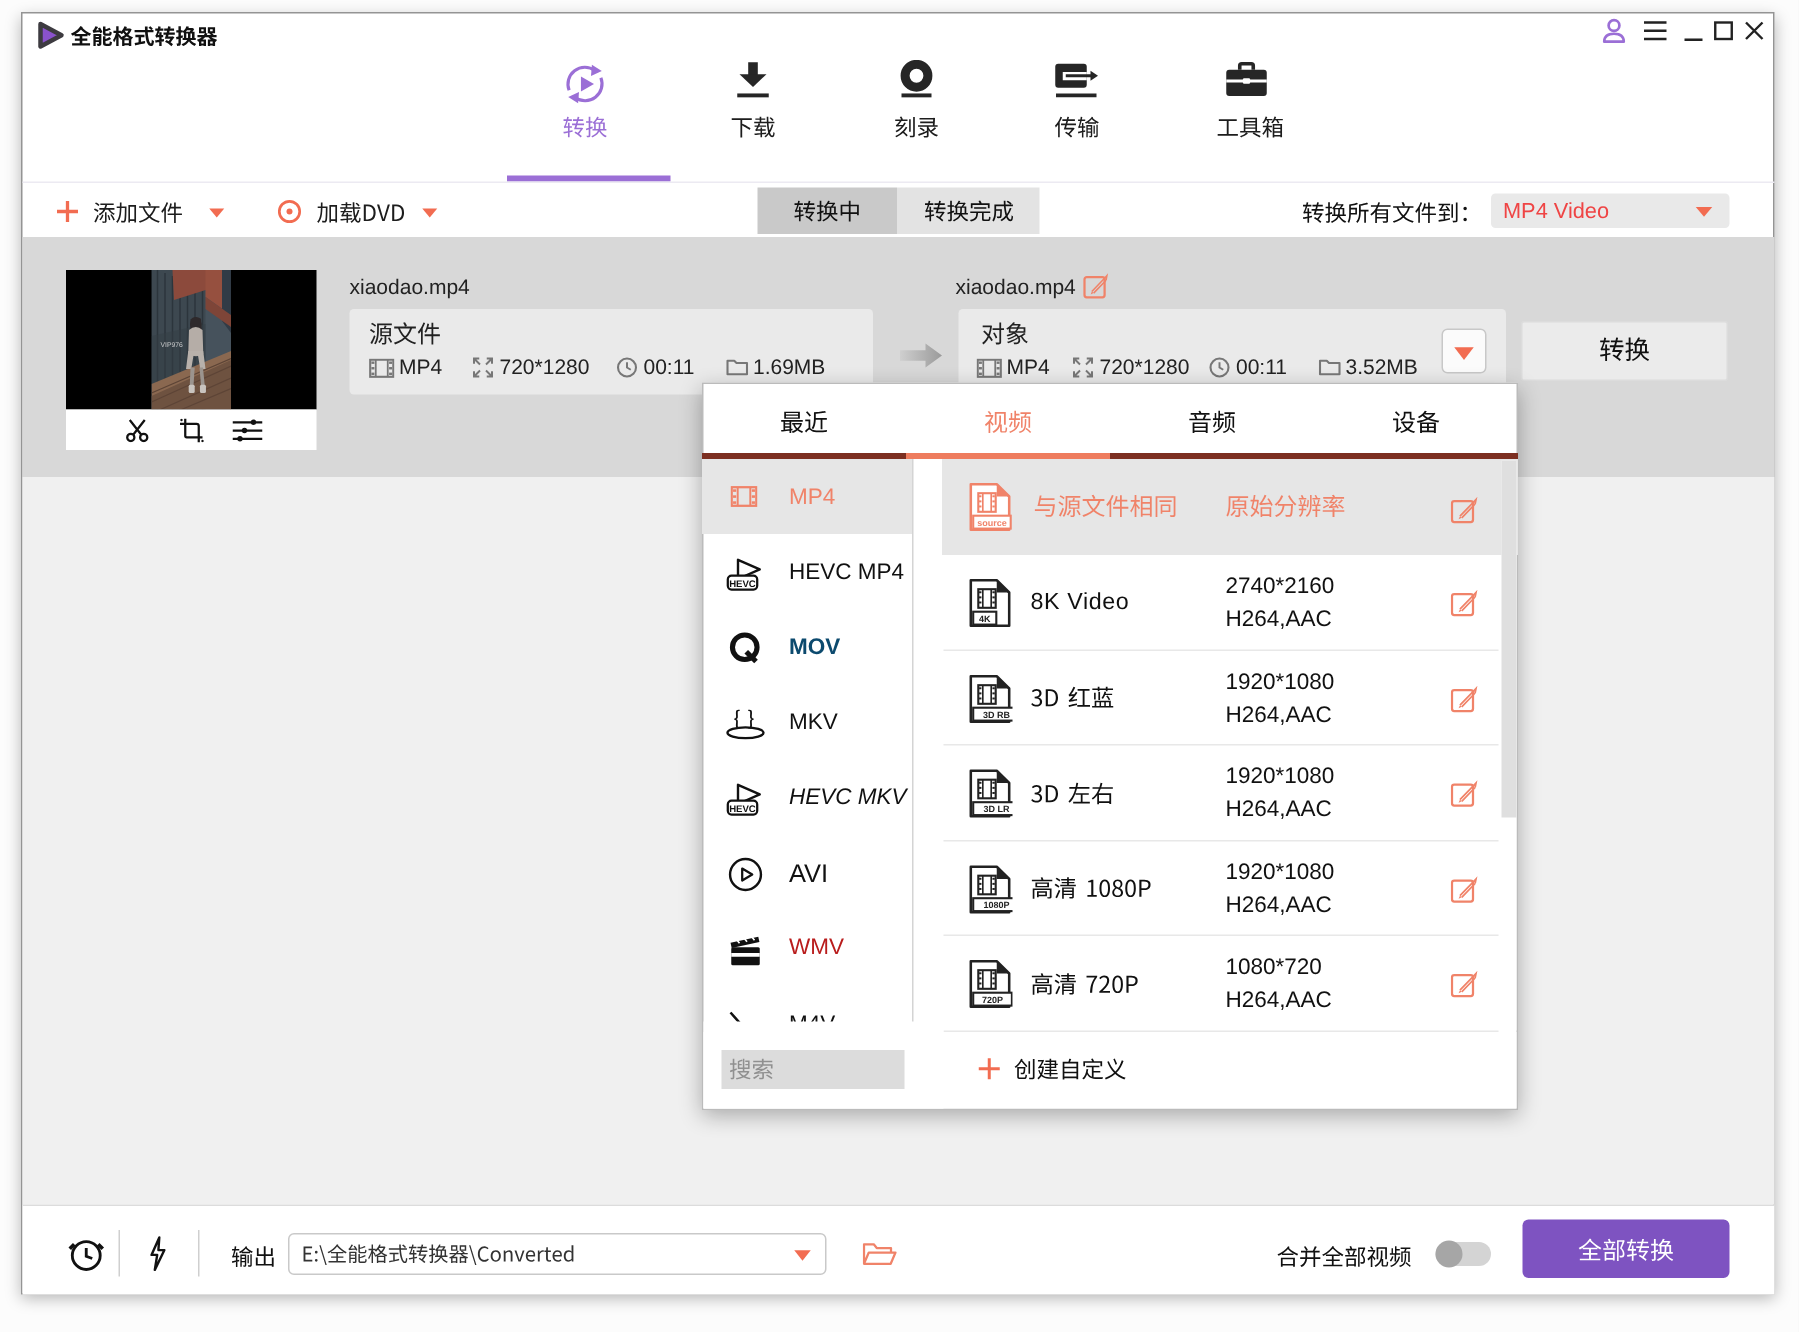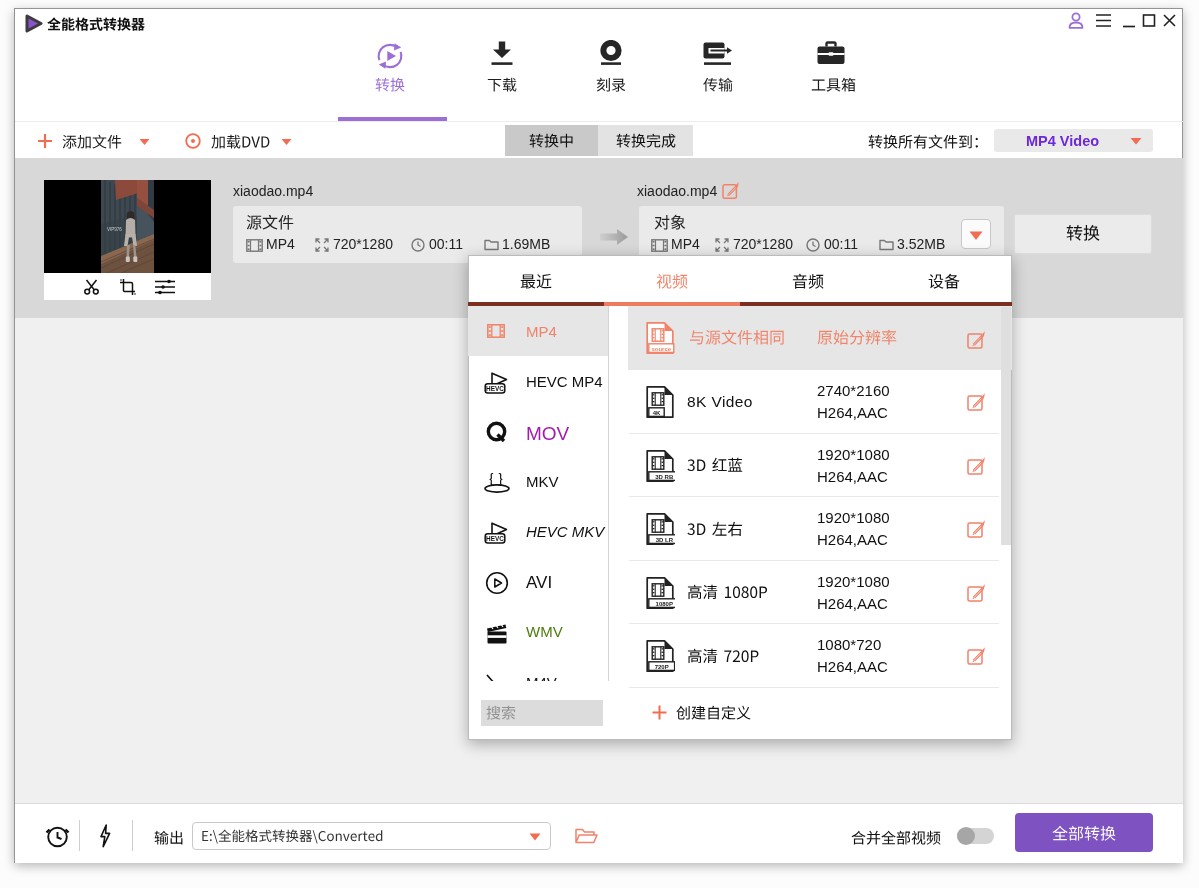--- a/index.html
+++ b/index.html
@@ -95,21 +95,21 @@
     <path transform="translate(0,14.40) scale(0.01500,-0.01500)" d="M46 723L417 723L417 653L46 653L46 723ZM243 567L315 567L315 -76L243 -76L243 567ZM40 167Q91 175 157.5 186.0Q224 197 298.0 210.0Q372 223 447 236L450 171Q346 150 241.5 129.5Q137 109 56 94L40 167ZM81 332Q79 339 75.5 351.5Q72 364 67.0 376.5Q62 389 58 398Q71 401 82.5 423.5Q94 446 107 478Q114 495 127.0 531.5Q140 568 155.0 618.0Q170 668 184.0 725.5Q198 783 206 840L280 825Q262 744 237.5 662.5Q213 581 184.0 506.5Q155 432 125 373L125 371Q125 371 118.5 367.0Q112 363 103.0 356.5Q94 350 87.5 343.5Q81 337 81 332ZM81 332L81 394L122 414L418 414L418 346L154 346Q128 346 107.5 342.0Q87 338 81 332ZM563 348L862 348L862 278L563 278L563 348ZM844 348L856 348L868 353L921 327Q893 286 858.5 237.0Q824 188 787.0 138.5Q750 89 714 45L650 74Q684 117 720.5 167.0Q757 217 790.0 262.5Q823 308 844 340L844 348ZM531 131L579 179Q631 149 684.0 113.5Q737 78 783.5 42.0Q830 6 860 -23L810 -81Q781 -51 735.0 -13.5Q689 24 635.5 62.5Q582 101 531 131ZM675 840L750 830Q733 763 713.0 688.5Q693 614 671.5 538.5Q650 463 630.5 395.5Q611 328 594 278L513 278Q532 331 554.0 400.5Q576 470 598.0 546.5Q620 623 640.0 698.5Q660 774 675 840ZM465 723L923 723L923 653L465 653L465 723ZM426 535L959 535L959 464L426 464L426 535ZM1036.0 309Q1093.0 324 1172.5 348.0Q1252.0 372 1334.0 399L1345.0 329Q1269.0 305 1193.0 280.0Q1117.0 255 1056.0 235L1036.0 309ZM1048.0 638L1331.0 638L1331.0 568L1048.0 568L1048.0 638ZM1164.0 839L1238.0 839L1238.0 12Q1238.0 -18 1230.5 -35.5Q1223.0 -53 1205.0 -62Q1188.0 -72 1159.5 -75.0Q1131.0 -78 1087.0 -77Q1085.0 -62 1078.5 -41.0Q1072.0 -20 1064.0 -4Q1093.0 -5 1116.5 -5.0Q1140.0 -5 1148.0 -4Q1164.0 -4 1164.0 12L1164.0 839ZM1510.0 752L1797.0 752L1797.0 688L1510.0 688L1510.0 752ZM1537.0 842L1613.0 828Q1578.0 751 1523.0 669.5Q1468.0 588 1388.0 519Q1383.0 528 1374.0 538.0Q1365.0 548 1355.0 557.0Q1345.0 566 1337.0 572Q1387.0 612 1425.5 658.0Q1464.0 704 1492.0 752.0Q1520.0 800 1537.0 842ZM1774.0 752L1791.0 752L1803.0 756L1853.0 722Q1834.0 690 1807.0 655.0Q1780.0 620 1751.5 588.5Q1723.0 557 1696.0 532Q1686.0 541 1670.5 551.0Q1655.0 561 1643.0 566Q1667.0 590 1692.5 620.0Q1718.0 650 1739.5 681.0Q1761.0 712 1774.0 737L1774.0 752ZM1333.0 289L1950.0 289L1950.0 224L1333.0 224L1333.0 289ZM1406.0 587L1880.0 587L1880.0 266L1805.0 266L1805.0 527L1478.0 527L1478.0 266L1406.0 266L1406.0 587ZM1674.0 249Q1702.0 190 1746.0 137.5Q1790.0 85 1847.0 45.5Q1904.0 6 1969.0 -17Q1957.0 -28 1943.0 -45.5Q1929.0 -63 1921.0 -77Q1854.0 -49 1795.0 -3.5Q1736.0 42 1689.5 101.5Q1643.0 161 1613.0 230L1674.0 249ZM1611.0 544L1684.0 544L1684.0 421Q1684.0 377 1678.0 327.5Q1672.0 278 1652.5 225.5Q1633.0 173 1594.5 119.5Q1556.0 66 1491.5 15.5Q1427.0 -35 1329.0 -81Q1321.0 -70 1306.5 -54.0Q1292.0 -38 1279.0 -28Q1373.0 13 1435.0 59.0Q1497.0 105 1532.5 153.0Q1568.0 201 1585.0 248.5Q1602.0 296 1606.5 340.0Q1611.0 384 1611.0 422L1611.0 544ZM2096.0 661L2902.0 661L2902.0 191L2825.0 191L2825.0 588L2171.0 588L2171.0 186L2096.0 186L2096.0 661ZM2136.0 322L2870.0 322L2870.0 248L2136.0 248L2136.0 322ZM2458.0 840L2537.0 840L2537.0 -79L2458.0 -79L2458.0 840Z" fill="#111"></path>
   </svg>
 <div style="position:absolute;left:598px;top:125px;width:95px;height:31px;background:#e3e3e3;"></div>
 <svg style="position:absolute;left:615.5px;top:131.5px;overflow:visible" width="60.0" height="18.1">
     <path transform="translate(0,14.40) scale(0.01500,-0.01500)" d="M46 723L417 723L417 653L46 653L46 723ZM243 567L315 567L315 -76L243 -76L243 567ZM40 167Q91 175 157.5 186.0Q224 197 298.0 210.0Q372 223 447 236L450 171Q346 150 241.5 129.5Q137 109 56 94L40 167ZM81 332Q79 339 75.5 351.5Q72 364 67.0 376.5Q62 389 58 398Q71 401 82.5 423.5Q94 446 107 478Q114 495 127.0 531.5Q140 568 155.0 618.0Q170 668 184.0 725.5Q198 783 206 840L280 825Q262 744 237.5 662.5Q213 581 184.0 506.5Q155 432 125 373L125 371Q125 371 118.5 367.0Q112 363 103.0 356.5Q94 350 87.5 343.5Q81 337 81 332ZM81 332L81 394L122 414L418 414L418 346L154 346Q128 346 107.5 342.0Q87 338 81 332ZM563 348L862 348L862 278L563 278L563 348ZM844 348L856 348L868 353L921 327Q893 286 858.5 237.0Q824 188 787.0 138.5Q750 89 714 45L650 74Q684 117 720.5 167.0Q757 217 790.0 262.5Q823 308 844 340L844 348ZM531 131L579 179Q631 149 684.0 113.5Q737 78 783.5 42.0Q830 6 860 -23L810 -81Q781 -51 735.0 -13.5Q689 24 635.5 62.5Q582 101 531 131ZM675 840L750 830Q733 763 713.0 688.5Q693 614 671.5 538.5Q650 463 630.5 395.5Q611 328 594 278L513 278Q532 331 554.0 400.5Q576 470 598.0 546.5Q620 623 640.0 698.5Q660 774 675 840ZM465 723L923 723L923 653L465 653L465 723ZM426 535L959 535L959 464L426 464L426 535ZM1036.0 309Q1093.0 324 1172.5 348.0Q1252.0 372 1334.0 399L1345.0 329Q1269.0 305 1193.0 280.0Q1117.0 255 1056.0 235L1036.0 309ZM1048.0 638L1331.0 638L1331.0 568L1048.0 568L1048.0 638ZM1164.0 839L1238.0 839L1238.0 12Q1238.0 -18 1230.5 -35.5Q1223.0 -53 1205.0 -62Q1188.0 -72 1159.5 -75.0Q1131.0 -78 1087.0 -77Q1085.0 -62 1078.5 -41.0Q1072.0 -20 1064.0 -4Q1093.0 -5 1116.5 -5.0Q1140.0 -5 1148.0 -4Q1164.0 -4 1164.0 12L1164.0 839ZM1510.0 752L1797.0 752L1797.0 688L1510.0 688L1510.0 752ZM1537.0 842L1613.0 828Q1578.0 751 1523.0 669.5Q1468.0 588 1388.0 519Q1383.0 528 1374.0 538.0Q1365.0 548 1355.0 557.0Q1345.0 566 1337.0 572Q1387.0 612 1425.5 658.0Q1464.0 704 1492.0 752.0Q1520.0 800 1537.0 842ZM1774.0 752L1791.0 752L1803.0 756L1853.0 722Q1834.0 690 1807.0 655.0Q1780.0 620 1751.5 588.5Q1723.0 557 1696.0 532Q1686.0 541 1670.5 551.0Q1655.0 561 1643.0 566Q1667.0 590 1692.5 620.0Q1718.0 650 1739.5 681.0Q1761.0 712 1774.0 737L1774.0 752ZM1333.0 289L1950.0 289L1950.0 224L1333.0 224L1333.0 289ZM1406.0 587L1880.0 587L1880.0 266L1805.0 266L1805.0 527L1478.0 527L1478.0 266L1406.0 266L1406.0 587ZM1674.0 249Q1702.0 190 1746.0 137.5Q1790.0 85 1847.0 45.5Q1904.0 6 1969.0 -17Q1957.0 -28 1943.0 -45.5Q1929.0 -63 1921.0 -77Q1854.0 -49 1795.0 -3.5Q1736.0 42 1689.5 101.5Q1643.0 161 1613.0 230L1674.0 249ZM1611.0 544L1684.0 544L1684.0 421Q1684.0 377 1678.0 327.5Q1672.0 278 1652.5 225.5Q1633.0 173 1594.5 119.5Q1556.0 66 1491.5 15.5Q1427.0 -35 1329.0 -81Q1321.0 -70 1306.5 -54.0Q1292.0 -38 1279.0 -28Q1373.0 13 1435.0 59.0Q1497.0 105 1532.5 153.0Q1568.0 201 1585.0 248.5Q1602.0 296 1606.5 340.0Q1611.0 384 1611.0 422L1611.0 544ZM2227.0 546L2771.0 546L2771.0 477L2227.0 477L2227.0 546ZM2056.0 360L2943.0 360L2943.0 290L2056.0 290L2056.0 360ZM2327.0 315L2404.0 315Q2399.0 230 2384.5 165.5Q2370.0 101 2336.5 53.0Q2303.0 5 2242.5 -27.5Q2182.0 -60 2084.0 -81Q2081.0 -71 2074.0 -59.5Q2067.0 -48 2059.0 -37.0Q2051.0 -26 2044.0 -19Q2133.0 -2 2187.5 25.5Q2242.0 53 2271.0 92.5Q2300.0 132 2311.5 187.0Q2323.0 242 2327.0 315ZM2577.0 318L2653.0 318L2653.0 39Q2653.0 18 2661.5 11.5Q2670.0 5 2701.0 5Q2709.0 5 2727.5 5.0Q2746.0 5 2769.0 5.0Q2792.0 5 2812.0 5.0Q2832.0 5 2841.0 5Q2860.0 5 2869.5 14.0Q2879.0 23 2883.0 52.0Q2887.0 81 2888.0 138Q2897.0 132 2909.0 126.0Q2921.0 120 2934.5 115.5Q2948.0 111 2957.0 108Q2953.0 40 2942.5 2.0Q2932.0 -36 2909.5 -50.0Q2887.0 -64 2847.0 -64Q2840.0 -64 2818.5 -64.0Q2797.0 -64 2770.5 -64.0Q2744.0 -64 2722.5 -64.0Q2701.0 -64 2694.0 -64Q2647.0 -64 2622.0 -55.0Q2597.0 -46 2587.0 -23.5Q2577.0 -1 2577.0 39L2577.0 318ZM2082.0 725L2916.0 725L2916.0 503L2838.0 503L2838.0 653L2157.0 653L2157.0 503L2082.0 503L2082.0 725ZM2421.0 827L2496.0 849Q2517.0 817 2537.0 777.0Q2557.0 737 2566.0 708L2487.0 683Q2479.0 711 2460.0 752.0Q2441.0 793 2421.0 827ZM3171.0 465L3419.0 465L3419.0 395L3171.0 395L3171.0 465ZM3390.0 465L3463.0 465Q3463.0 465 3463.0 459.5Q3463.0 454 3462.5 446.0Q3462.0 438 3462.0 433Q3460.0 321 3456.5 251.5Q3453.0 182 3447.5 146.0Q3442.0 110 3431.0 96Q3419.0 82 3405.5 76.0Q3392.0 70 3371.0 67Q3351.0 65 3319.0 65.5Q3287.0 66 3250.0 68Q3249.0 84 3243.5 103.5Q3238.0 123 3229.0 138Q3263.0 134 3293.0 133.5Q3323.0 133 3335.0 133Q3346.0 133 3353.5 135.0Q3361.0 137 3367.0 144Q3374.0 153 3378.5 184.5Q3383.0 216 3385.5 280.5Q3388.0 345 3390.0 453L3390.0 465ZM3671.0 790L3716.0 836Q3748.0 821 3782.5 800.5Q3817.0 780 3847.0 759.5Q3877.0 739 3897.0 722L3850.0 670Q3831.0 688 3801.0 709.5Q3771.0 731 3737.0 752.0Q3703.0 773 3671.0 790ZM3815.0 519L3890.0 500Q3826.0 304 3715.0 160.0Q3604.0 16 3451.0 -75Q3445.0 -67 3435.0 -55.5Q3425.0 -44 3414.5 -32.5Q3404.0 -21 3396.0 -13Q3548.0 67 3653.0 202.5Q3758.0 338 3815.0 519ZM3177.0 670L3951.0 670L3951.0 597L3177.0 597L3177.0 670ZM3128.0 670L3206.0 670L3206.0 388Q3206.0 335 3202.0 273.0Q3198.0 211 3187.0 147.0Q3176.0 83 3155.0 22.5Q3134.0 -38 3099.0 -87Q3093.0 -79 3081.5 -69.0Q3070.0 -59 3057.5 -50.0Q3045.0 -41 3036.0 -37Q3078.0 25 3097.5 99.0Q3117.0 173 3122.5 248.5Q3128.0 324 3128.0 389L3128.0 670ZM3544.0 839L3622.0 839Q3621.0 700 3632.0 575.0Q3643.0 450 3663.0 345.5Q3683.0 241 3711.5 164.5Q3740.0 88 3774.5 46.0Q3809.0 4 3847.0 4Q3869.0 4 3879.5 46.5Q3890.0 89 3894.0 189Q3907.0 177 3925.5 165.0Q3944.0 153 3959.0 148Q3952.0 62 3939.5 14.0Q3927.0 -34 3903.5 -53.5Q3880.0 -73 3841.0 -73Q3791.0 -73 3749.0 -39.0Q3707.0 -5 3674.5 57.0Q3642.0 119 3618.0 203.5Q3594.0 288 3577.5 390.0Q3561.0 492 3553.0 605.5Q3545.0 719 3544.0 839Z" fill="#111"></path>
   </svg>
 <svg style="position:absolute;left:868px;top:132.5px;overflow:visible" width="120.0" height="18.1">
     <path transform="translate(0,14.40) scale(0.01500,-0.01500)" d="M46 723L417 723L417 653L46 653L46 723ZM243 567L315 567L315 -76L243 -76L243 567ZM40 167Q91 175 157.5 186.0Q224 197 298.0 210.0Q372 223 447 236L450 171Q346 150 241.5 129.5Q137 109 56 94L40 167ZM81 332Q79 339 75.5 351.5Q72 364 67.0 376.5Q62 389 58 398Q71 401 82.5 423.5Q94 446 107 478Q114 495 127.0 531.5Q140 568 155.0 618.0Q170 668 184.0 725.5Q198 783 206 840L280 825Q262 744 237.5 662.5Q213 581 184.0 506.5Q155 432 125 373L125 371Q125 371 118.5 367.0Q112 363 103.0 356.5Q94 350 87.5 343.5Q81 337 81 332ZM81 332L81 394L122 414L418 414L418 346L154 346Q128 346 107.5 342.0Q87 338 81 332ZM563 348L862 348L862 278L563 278L563 348ZM844 348L856 348L868 353L921 327Q893 286 858.5 237.0Q824 188 787.0 138.5Q750 89 714 45L650 74Q684 117 720.5 167.0Q757 217 790.0 262.5Q823 308 844 340L844 348ZM531 131L579 179Q631 149 684.0 113.5Q737 78 783.5 42.0Q830 6 860 -23L810 -81Q781 -51 735.0 -13.5Q689 24 635.5 62.5Q582 101 531 131ZM675 840L750 830Q733 763 713.0 688.5Q693 614 671.5 538.5Q650 463 630.5 395.5Q611 328 594 278L513 278Q532 331 554.0 400.5Q576 470 598.0 546.5Q620 623 640.0 698.5Q660 774 675 840ZM465 723L923 723L923 653L465 653L465 723ZM426 535L959 535L959 464L426 464L426 535ZM1036.0 309Q1093.0 324 1172.5 348.0Q1252.0 372 1334.0 399L1345.0 329Q1269.0 305 1193.0 280.0Q1117.0 255 1056.0 235L1036.0 309ZM1048.0 638L1331.0 638L1331.0 568L1048.0 568L1048.0 638ZM1164.0 839L1238.0 839L1238.0 12Q1238.0 -18 1230.5 -35.5Q1223.0 -53 1205.0 -62Q1188.0 -72 1159.5 -75.0Q1131.0 -78 1087.0 -77Q1085.0 -62 1078.5 -41.0Q1072.0 -20 1064.0 -4Q1093.0 -5 1116.5 -5.0Q1140.0 -5 1148.0 -4Q1164.0 -4 1164.0 12L1164.0 839ZM1510.0 752L1797.0 752L1797.0 688L1510.0 688L1510.0 752ZM1537.0 842L1613.0 828Q1578.0 751 1523.0 669.5Q1468.0 588 1388.0 519Q1383.0 528 1374.0 538.0Q1365.0 548 1355.0 557.0Q1345.0 566 1337.0 572Q1387.0 612 1425.5 658.0Q1464.0 704 1492.0 752.0Q1520.0 800 1537.0 842ZM1774.0 752L1791.0 752L1803.0 756L1853.0 722Q1834.0 690 1807.0 655.0Q1780.0 620 1751.5 588.5Q1723.0 557 1696.0 532Q1686.0 541 1670.5 551.0Q1655.0 561 1643.0 566Q1667.0 590 1692.5 620.0Q1718.0 650 1739.5 681.0Q1761.0 712 1774.0 737L1774.0 752ZM1333.0 289L1950.0 289L1950.0 224L1333.0 224L1333.0 289ZM1406.0 587L1880.0 587L1880.0 266L1805.0 266L1805.0 527L1478.0 527L1478.0 266L1406.0 266L1406.0 587ZM1674.0 249Q1702.0 190 1746.0 137.5Q1790.0 85 1847.0 45.5Q1904.0 6 1969.0 -17Q1957.0 -28 1943.0 -45.5Q1929.0 -63 1921.0 -77Q1854.0 -49 1795.0 -3.5Q1736.0 42 1689.5 101.5Q1643.0 161 1613.0 230L1674.0 249ZM1611.0 544L1684.0 544L1684.0 421Q1684.0 377 1678.0 327.5Q1672.0 278 1652.5 225.5Q1633.0 173 1594.5 119.5Q1556.0 66 1491.5 15.5Q1427.0 -35 1329.0 -81Q1321.0 -70 1306.5 -54.0Q1292.0 -38 1279.0 -28Q1373.0 13 1435.0 59.0Q1497.0 105 1532.5 153.0Q1568.0 201 1585.0 248.5Q1602.0 296 1606.5 340.0Q1611.0 384 1611.0 422L1611.0 544ZM2567.0 501L2958.0 501L2958.0 429L2567.0 429L2567.0 501ZM2766.0 453L2841.0 453L2841.0 -77L2766.0 -77L2766.0 453ZM2098.0 741L2172.0 741L2172.0 391Q2172.0 338 2169.0 276.0Q2166.0 214 2158.0 150.5Q2150.0 87 2133.5 27.5Q2117.0 -32 2090.0 -82Q2084.0 -74 2072.5 -65.0Q2061.0 -56 2049.0 -47.0Q2037.0 -38 2029.0 -34Q2061.0 27 2076.0 101.0Q2091.0 175 2094.5 250.5Q2098.0 326 2098.0 391L2098.0 741ZM2888.0 828L2939.0 764Q2890.0 744 2825.0 727.0Q2760.0 710 2691.0 697.5Q2622.0 685 2557.0 676Q2555.0 689 2548.0 708.0Q2541.0 727 2534.0 739Q2597.0 749 2663.0 762.0Q2729.0 775 2788.5 792.0Q2848.0 809 2888.0 828ZM2140.0 589L2443.0 589L2443.0 293L2140.0 293L2140.0 361L2370.0 361L2370.0 521L2140.0 521L2140.0 589ZM2441.0 819L2489.0 756Q2442.0 736 2379.5 721.0Q2317.0 706 2249.5 696.0Q2182.0 686 2120.0 679Q2118.0 693 2111.5 710.5Q2105.0 728 2098.0 741Q2158.0 749 2222.5 760.0Q2287.0 771 2344.5 786.5Q2402.0 802 2441.0 819ZM2534.0 739L2611.0 739L2611.0 406Q2611.0 349 2605.5 284.5Q2600.0 220 2585.0 154.5Q2570.0 89 2540.5 28.0Q2511.0 -33 2462.0 -82Q2457.0 -75 2446.0 -65.0Q2435.0 -55 2423.5 -45.5Q2412.0 -36 2404.0 -32Q2448.0 14 2474.5 68.5Q2501.0 123 2513.5 181.0Q2526.0 239 2530.0 296.5Q2534.0 354 2534.0 406L2534.0 739ZM3063.0 710L3939.0 710L3939.0 640L3063.0 640L3063.0 710ZM3308.0 353L3777.0 353L3777.0 289L3308.0 289L3308.0 353ZM3255.0 524L3765.0 524L3765.0 456L3329.0 456L3329.0 -79L3255.0 -79L3255.0 524ZM3748.0 524L3822.0 524L3822.0 14Q3822.0 -19 3813.0 -37.5Q3804.0 -56 3779.0 -66Q3754.0 -74 3711.5 -75.5Q3669.0 -77 3605.0 -77Q3602.0 -62 3595.0 -41.0Q3588.0 -20 3580.0 -5Q3613.0 -6 3642.5 -6.5Q3672.0 -7 3694.0 -6.5Q3716.0 -6 3726.0 -6Q3739.0 -6 3743.5 -1.5Q3748.0 3 3748.0 15L3748.0 524ZM3391.0 840L3467.0 822Q3433.0 713 3381.0 606.0Q3329.0 499 3256.0 406.5Q3183.0 314 3088.0 246Q3083.0 255 3074.0 265.5Q3065.0 276 3056.0 286.5Q3047.0 297 3040.0 304Q3107.0 350 3162.5 411.0Q3218.0 472 3262.0 542.5Q3306.0 613 3338.0 688.5Q3370.0 764 3391.0 840ZM3308.0 184L3777.0 184L3777.0 119L3308.0 119L3308.0 184ZM4725.0 630L4802.0 607Q4739.0 426 4640.0 294.0Q4541.0 162 4403.0 71.5Q4265.0 -19 4083.0 -78Q4079.0 -69 4071.0 -55.5Q4063.0 -42 4053.5 -28.5Q4044.0 -15 4036.0 -7Q4215.0 45 4348.5 128.5Q4482.0 212 4575.0 335.5Q4668.0 459 4725.0 630ZM4270.0 626Q4327.0 471 4424.0 345.0Q4521.0 219 4657.0 129.5Q4793.0 40 4967.0 -4Q4959.0 -12 4949.0 -24.5Q4939.0 -37 4930.5 -49.5Q4922.0 -62 4915.0 -73Q4736.0 -24 4599.0 70.5Q4462.0 165 4363.5 300.0Q4265.0 435 4201.0 603L4270.0 626ZM4050.0 664L4954.0 664L4954.0 590L4050.0 590L4050.0 664ZM4423.0 823L4501.0 847Q4524.0 811 4546.5 767.5Q4569.0 724 4580.0 693L4497.0 666Q4488.0 697 4467.0 741.5Q4446.0 786 4423.0 823ZM5604.0 828L5679.0 828L5679.0 -80L5604.0 -80L5604.0 828ZM5432.0 790L5504.0 775Q5490.0 706 5470.5 638.5Q5451.0 571 5426.5 513.0Q5402.0 455 5373.0 409Q5366.0 415 5354.5 422.0Q5343.0 429 5330.5 436.0Q5318.0 443 5309.0 447Q5338.0 488 5361.5 543.5Q5385.0 599 5403.0 662.0Q5421.0 725 5432.0 790ZM5441.0 635L5909.0 635L5909.0 562L5423.0 562L5441.0 635ZM5317.0 341L5953.0 341L5953.0 267L5317.0 267L5317.0 341ZM5268.0 836L5339.0 815Q5307.0 730 5265.5 647.5Q5224.0 565 5175.5 492.5Q5127.0 420 5075.0 363Q5071.0 372 5063.5 386.0Q5056.0 400 5047.5 414.5Q5039.0 429 5032.0 437Q5079.0 486 5122.5 550.0Q5166.0 614 5203.5 687.5Q5241.0 761 5268.0 836ZM5167.0 579L5238.0 650L5239.0 649L5239.0 -78L5167.0 -78L5167.0 579ZM6097.0 318L6565.0 318L6565.0 251L6097.0 251L6097.0 318ZM6294.0 425L6365.0 425L6365.0 38L6294.0 38L6294.0 425ZM6062.0 42Q6125.0 52 6209.0 66.5Q6293.0 81 6387.0 98.5Q6481.0 116 6575.0 133L6579.0 67Q6490.0 50 6400.0 32.0Q6310.0 14 6227.5 -1.5Q6145.0 -17 6079.0 -30L6062.0 42ZM6071.0 774L6585.0 774L6585.0 708L6071.0 708L6071.0 774ZM6379.0 643L6434.0 675Q6462.0 641 6491.5 602.0Q6521.0 563 6546.0 526.0Q6571.0 489 6585.0 460L6528.0 422Q6514.0 451 6489.5 489.5Q6465.0 528 6436.0 568.5Q6407.0 609 6379.0 643ZM6641.0 754L6711.0 754L6711.0 148L6641.0 148L6641.0 754ZM6839.0 824L6912.0 824L6912.0 37Q6912.0 2 6903.0 -16.5Q6894.0 -35 6871.0 -44Q6848.0 -53 6808.5 -56.0Q6769.0 -59 6714.0 -59Q6712.0 -43 6703.5 -21.0Q6695.0 1 6686.0 16Q6730.0 15 6767.0 14.5Q6804.0 14 6817.0 15Q6830.0 15 6834.5 19.5Q6839.0 24 6839.0 37L6839.0 824ZM6119.0 439Q6117.0 447 6113.0 460.0Q6109.0 473 6104.0 486.5Q6099.0 500 6094.0 510Q6106.0 512 6118.0 524.0Q6130.0 536 6142.0 554Q6151.0 566 6171.0 597.5Q6191.0 629 6212.5 671.5Q6234.0 714 6251.0 758L6324.0 728Q6302.0 683 6276.0 638.0Q6250.0 593 6221.5 552.5Q6193.0 512 6165.0 480L6165.0 478Q6165.0 478 6158.0 474.5Q6151.0 471 6142.0 465.0Q6133.0 459 6126.0 452.0Q6119.0 445 6119.0 439ZM6119.0 439L6118.0 493L6157.0 517L6493.0 546Q6500.0 531 6509.0 515.0Q6518.0 499 6525.0 487Q6423.0 477 6353.5 470.0Q6284.0 463 6241.5 459.0Q6199.0 455 6174.5 451.5Q6150.0 448 6138.0 445.5Q6126.0 443 6119.0 439ZM7250.0 486Q7220.0 486 7197.0 506.0Q7174.0 526 7174.0 560Q7174.0 595 7197.0 615.5Q7220.0 636 7250.0 636Q7280.0 636 7303.0 615.5Q7326.0 595 7326.0 560Q7326.0 526 7303.0 506.0Q7280.0 486 7250.0 486ZM7250.0 -4Q7220.0 -4 7197.0 16.5Q7174.0 37 7174.0 71Q7174.0 105 7197.0 125.5Q7220.0 146 7250.0 146Q7280.0 146 7303.0 125.5Q7326.0 105 7326.0 71Q7326.0 37 7303.0 16.5Q7280.0 -4 7250.0 -4Z" fill="#111"></path>
   </svg>
 <div style="position:absolute;left:994px;top:129px;width:159px;height:23px;background:#e9e9e9;border-radius:3px;"></div>
-<div style="position:absolute;left:1026px;top:132.5px;font-size:14.5px;color:#6d28d9;white-space:nowrap;font-weight:700;">MP4 Video</div>
+<div style="position:absolute;left:1002px;top:132.5px;font-size:14.5px;color:#ef4444;white-space:nowrap;font-weight:400;">MP4 Video</div>
 <svg style="position:absolute;left:1130px;top:137px;" width="12" height="8" viewBox="0 0 12 8">
     <path d="M0.5 1 L11.5 1 L6 7.5 Z" fill="#f26c51"></path>
   </svg>
 <div style="position:absolute;left:15px;top:158px;width:1168px;height:160px;background:#d8d8d8;"></div>
 <div style="position:absolute;left:15px;top:318px;width:1168px;height:485px;background:#f0f0f0;"></div>
 <div style="position:absolute;left:44px;top:180px;width:167px;height:93px;background:#000;"></div>
 <svg style="position:absolute;left:101px;top:180px;" width="53" height="93" viewBox="0 0 53 93">
     <rect x="0" y="0" width="53" height="93" fill="#46525c"></rect>
 <rect x="0" y="0" width="36" height="93" fill="#3d4850"></rect>
 <g stroke="#2c353c" stroke-width="1">
@@ -324,21 +324,21 @@
 <svg style="position:absolute;left:484px;top:371px;" width="26" height="24" viewBox="0 0 26 24">
     <path d="M8 2.2 V15 L22.5 8.6 Z" fill="#fff" stroke="#111" stroke-width="1.6" stroke-linejoin="round"></path>
 <rect x="1.2" y="12.8" width="19.6" height="9.2" rx="2.5" fill="#fff" stroke="#111" stroke-width="1.5"></rect>
 <text x="11" y="20.1" font-size="6.4" font-weight="bold" text-anchor="middle" fill="#111" font-family="Liberation Sans">HEVC</text>
   </svg>
 <div style="position:absolute;left:526px;top:373px;font-size:15px;color:#111;white-space:nowrap;">HEVC MP4</div>
 <svg style="position:absolute;left:484px;top:420px;" width="26" height="26" viewBox="0 0 26 26">
     <circle cx="12.5" cy="11.5" r="8.2" fill="none" stroke="#111" stroke-width="3.4"></circle>
     <path d="M13.5 14.5 L20 21" stroke="#111" stroke-width="3.4"></path>
   </svg>
-<div style="position:absolute;left:526px;top:423px;font-size:19px;color:#a21caf;white-space:nowrap;">MOV</div>
+<div style="position:absolute;left:526px;top:423px;font-size:15px;color:#0c4a6e;white-space:nowrap;font-weight:bold;">MOV</div>
 <svg style="position:absolute;left:483px;top:472px;" width="28" height="22" viewBox="0 0 28 22">
     <ellipse cx="14" cy="16.5" rx="12" ry="3.6" fill="none" stroke="#111" stroke-width="1.6"></ellipse>
   </svg>
 <svg style="position:absolute;left:489px;top:470.5px;overflow:visible" width="13.9" height="15.7">
     <path transform="translate(0,12.48) scale(0.01300,-0.01300)" d="M259 -171Q213 -171 183.0 -157.5Q153 -144 138.0 -110.5Q123 -77 123 -18Q123 23 125.5 56.5Q128 90 130.5 122.0Q133 154 133 191Q133 213 125.0 232.5Q117 252 96.5 264.5Q76 277 38 278L38 348Q76 349 96.5 362.0Q117 375 125.0 394.0Q133 413 133 434Q133 472 130.5 504.0Q128 536 125.5 569.5Q123 603 123 643Q123 732 156.5 764.5Q190 797 259 797L316 797L316 733L289 733Q246 733 232.0 711.5Q218 690 218 638Q218 588 220.5 542.0Q223 496 223 440Q223 383 206.0 354.0Q189 325 150 315L150 310Q189 300 206.0 271.0Q223 242 223 185Q223 130 220.5 83.5Q218 37 218 -12Q218 -64 232.0 -85.5Q246 -107 289 -107L316 -107L316 -171L259 -171ZM756.0 -171L756.0 -107L782.0 -107Q825.0 -107 839.5 -85.5Q854.0 -64 854.0 -12Q854.0 37 851.5 83.5Q849.0 130 849.0 185Q849.0 242 865.5 271.0Q882.0 300 921.0 310L921.0 315Q882.0 325 865.5 354.0Q849.0 383 849.0 440Q849.0 496 851.5 542.0Q854.0 588 854.0 638Q854.0 690 839.5 711.5Q825.0 733 782.0 733L756.0 733L756.0 797L813.0 797Q882.0 797 915.0 764.5Q948.0 732 948.0 643Q948.0 603 945.5 569.5Q943.0 536 940.5 504.0Q938.0 472 938.0 434Q938.0 413 946.5 394.0Q955.0 375 976.0 362.0Q997.0 349 1034.0 348L1034.0 278Q997.0 277 976.0 264.5Q955.0 252 946.5 232.5Q938.0 213 938.0 191Q938.0 154 940.5 122.0Q943.0 90 945.5 56.5Q948.0 23 948.0 -18Q948.0 -107 915.0 -139.0Q882.0 -171 813.0 -171L756.0 -171Z" fill="#111"></path>
   </svg>
 <div style="position:absolute;left:526px;top:473px;font-size:15px;color:#111;white-space:nowrap;">MKV</div>
 <svg style="position:absolute;left:484px;top:521px;" width="26" height="24" viewBox="0 0 26 24">
     <path d="M8 2.2 V15 L22.5 8.6 Z" fill="#fff" stroke="#111" stroke-width="1.6" stroke-linejoin="round"></path>
 <rect x="1.2" y="12.8" width="19.6" height="9.2" rx="2.5" fill="#fff" stroke="#111" stroke-width="1.5"></rect>
@@ -353,21 +353,21 @@
 <svg style="position:absolute;left:485px;top:623px;" width="24" height="22" viewBox="0 0 24 22">
     <g fill="#111">
       <path d="M2 5.5 L20.5 1.5 L21.3 5 L2.8 9 Z"></path>
       <rect x="2.5" y="8.5" width="19" height="12" rx="1"></rect>
     </g>
     <g stroke="#fff" stroke-width="1.1">
       <path d="M5.5 2.6 L8 5.8 M10.5 1.6 L13 4.8 M15.5 0.6 L18 3.8"></path>
       <path d="M2.5 13.6 H21.5" stroke-width="2.6"></path>
     </g>
   </svg>
-<div style="position:absolute;left:526px;top:623px;font-size:15px;color:#4d7c0f;white-space:nowrap;">WMV</div>
+<div style="position:absolute;left:526px;top:623px;font-size:15px;color:#b91c1c;white-space:nowrap;">WMV</div>
 <svg style="position:absolute;left:485px;top:673px;" width="24" height="13" viewBox="0 0 24 13">
     <path d="M2 2 L10 11 L22 11" fill="none" stroke="#111" stroke-width="1.7"></path>
   </svg>
 <div style="position:absolute;left:526px;top:674px;font-size:15px;color:#111;white-space:nowrap;">M4V</div>
 <div style="position:absolute;left:628px;top:306px;width:384px;height:64px;background:#e6e6e6;"></div>
 <svg style="position:absolute;left:645px;top:321px;" width="30" height="34" viewBox="0 0 30 34">
     <path d="M2.2 1.8 H19.5 L27.8 10 V32.2 H2.2 Z" fill="#fff" stroke="#f08369" stroke-width="1.7" stroke-linejoin="round"></path>
 <path d="M19.5 1.8 L19.5 10 H27.8 Z" fill="#f08369"></path>
 <rect x="7.2" y="7.8" width="11.6" height="12.4" fill="none" stroke="#f08369" stroke-width="1.4"></rect>
 <path d="M10.2 7.8 V20.2 M15.8 7.8 V20.2" stroke="#f08369" stroke-width="1.1"></path>

